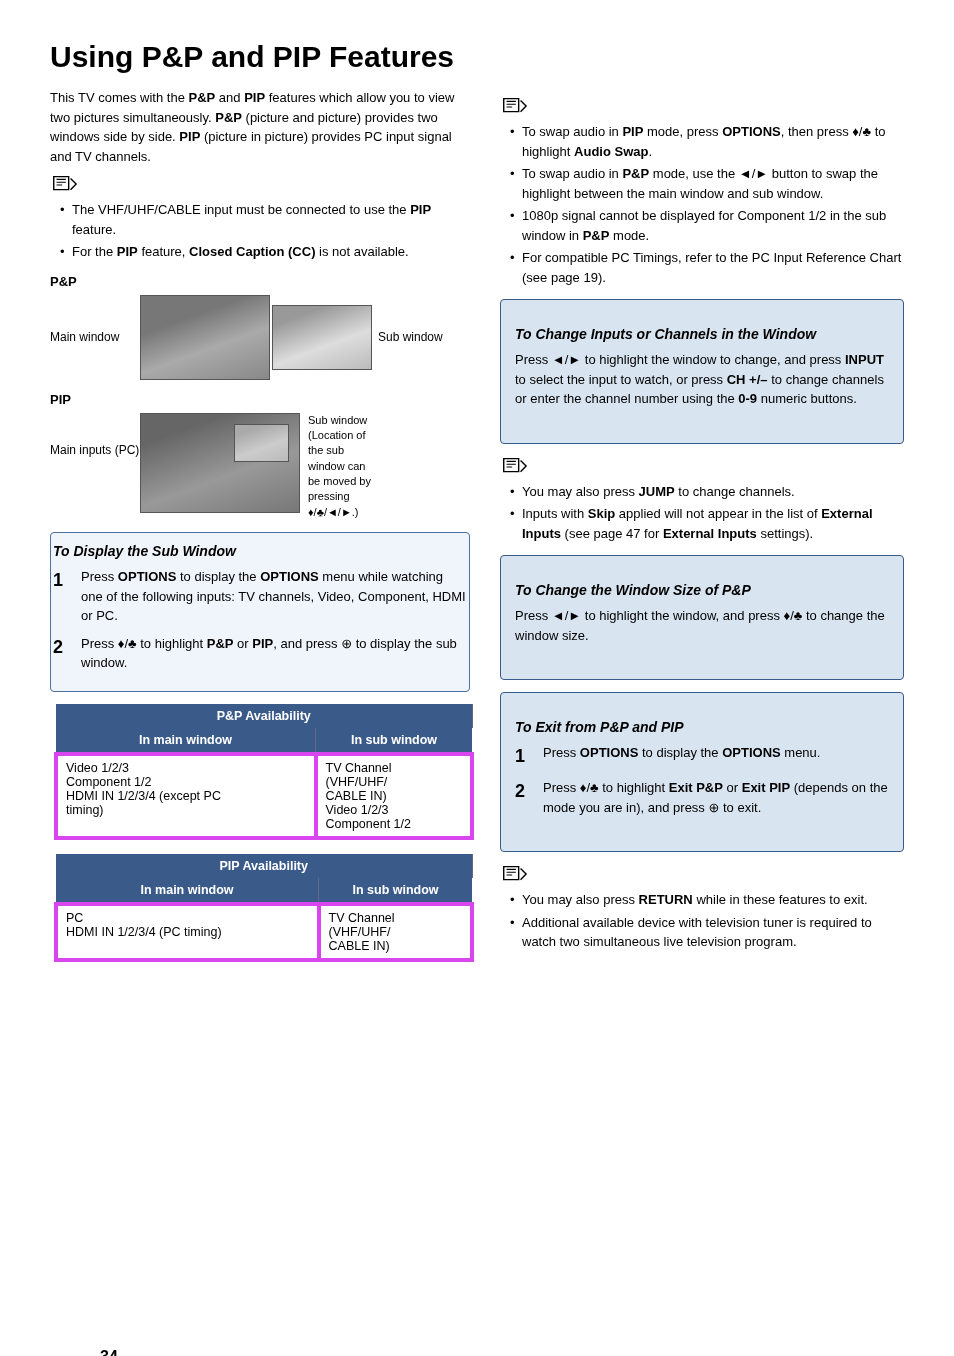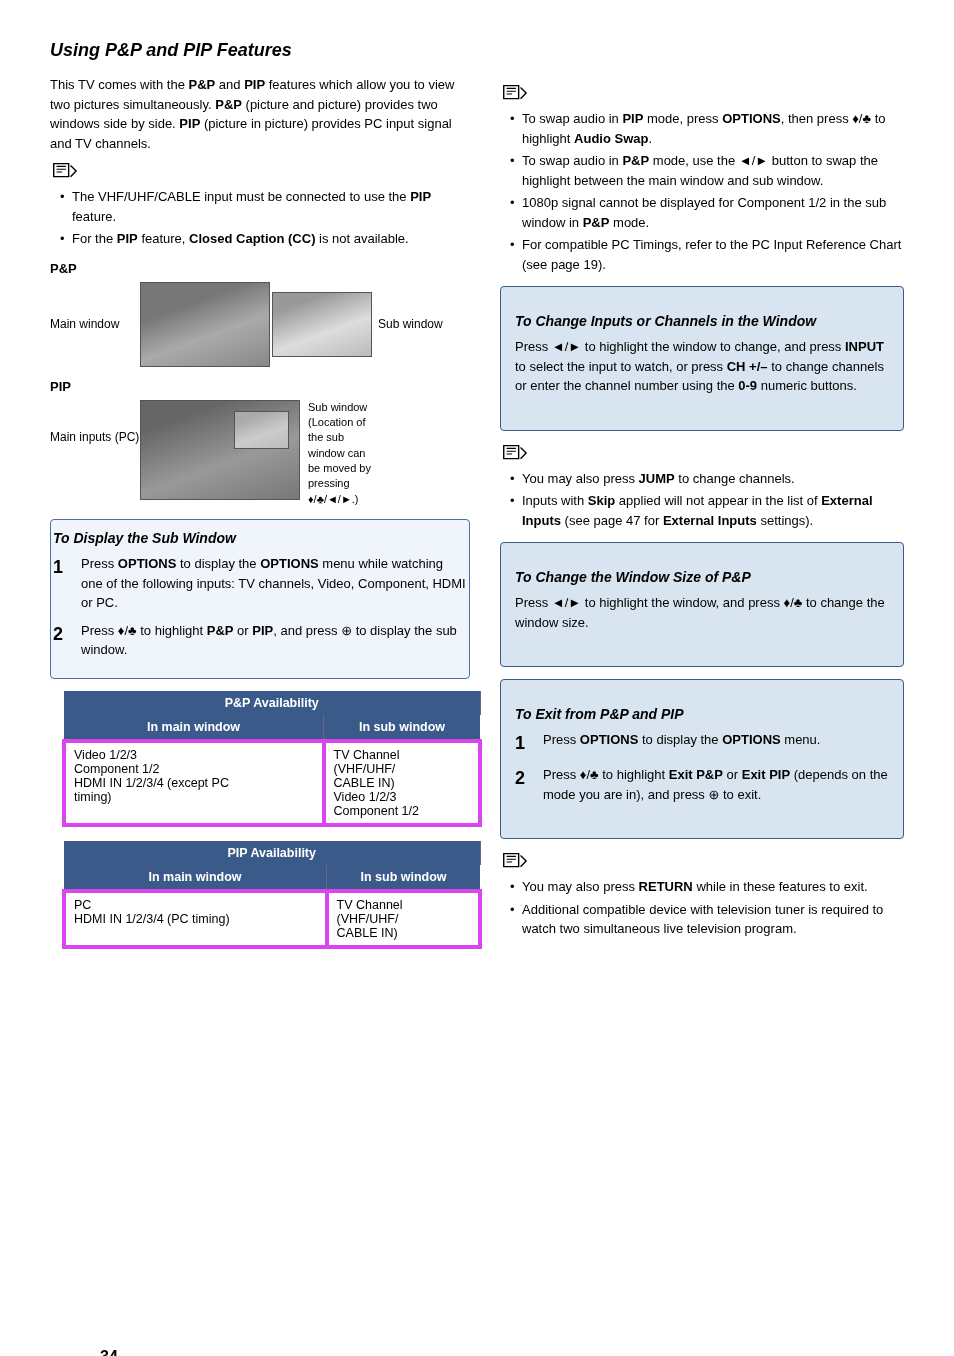--- a/index.html
+++ b/index.html
@@ -6,22 +6,21 @@
     body {
       font-family: Arial, Helvetica, sans-serif;
       font-size: 13px;
       background: #fff;
       color: #000;
       width: 954px;
       min-height: 1356px;
       padding: 40px 50px;
     }
     h1.page-title {
-      font-size: 18px;
-      font-style: italic;
+      font-size: 30px;
       font-weight: bold;
       margin-bottom: 14px;
     }
     p { margin-bottom: 8px; line-height: 1.5; }
     .note-icon {
       display: flex;
       align-items: center;
       margin: 8px 0 4px 0;
     }
     .note-icon svg {
@@ -147,21 +146,21 @@
     }
     .step-num {
       font-size: 18px;
       font-weight: bold;
       min-width: 18px;
     }
     .step-text { flex: 1; }
     table.avail-table {
       width: 100%;
       border-collapse: collapse;
-      margin: 10px 12px;
+      margin: 10px 4px;
       font-size: 12.5px;
     }
     table.avail-table th {
       background: #3a5a8a;
       color: #fff;
       text-align: center;
       padding: 5px 8px;
       font-weight: bold;
     }
     table.avail-table td {
@@ -337,20 +336,20 @@
 
       <div class="note-icon">
         <svg viewBox="0 0 30 22" fill="none" xmlns="http://www.w3.org/2000/svg">
           <path d="M4 2 L20 2 L20 16 L4 16 Z" stroke="#000" stroke-width="1.5" fill="none"></path>
           <path d="M7 5 L17 5 M7 8 L17 8 M7 11 L13 11" stroke="#000" stroke-width="1.2"></path>
           <path d="M22 4 L28 10 L22 16" stroke="#000" stroke-width="1.5" fill="none"></path>
         </svg>
       </div>
       <ul class="bullet-list">
         <li>You may also press <b>RETURN</b> while in these features to exit.</li>
-        <li>Additional compatible device with television tuner is required to watch two simultaneous live television program.</li>
+        <li>Additional available device with television tuner is required to watch two simultaneous live television program.</li>
       </ul>
 
     </div>
   </div>
 
   <div class="page-number">34</div>
 </div>
 
 </body></html>

